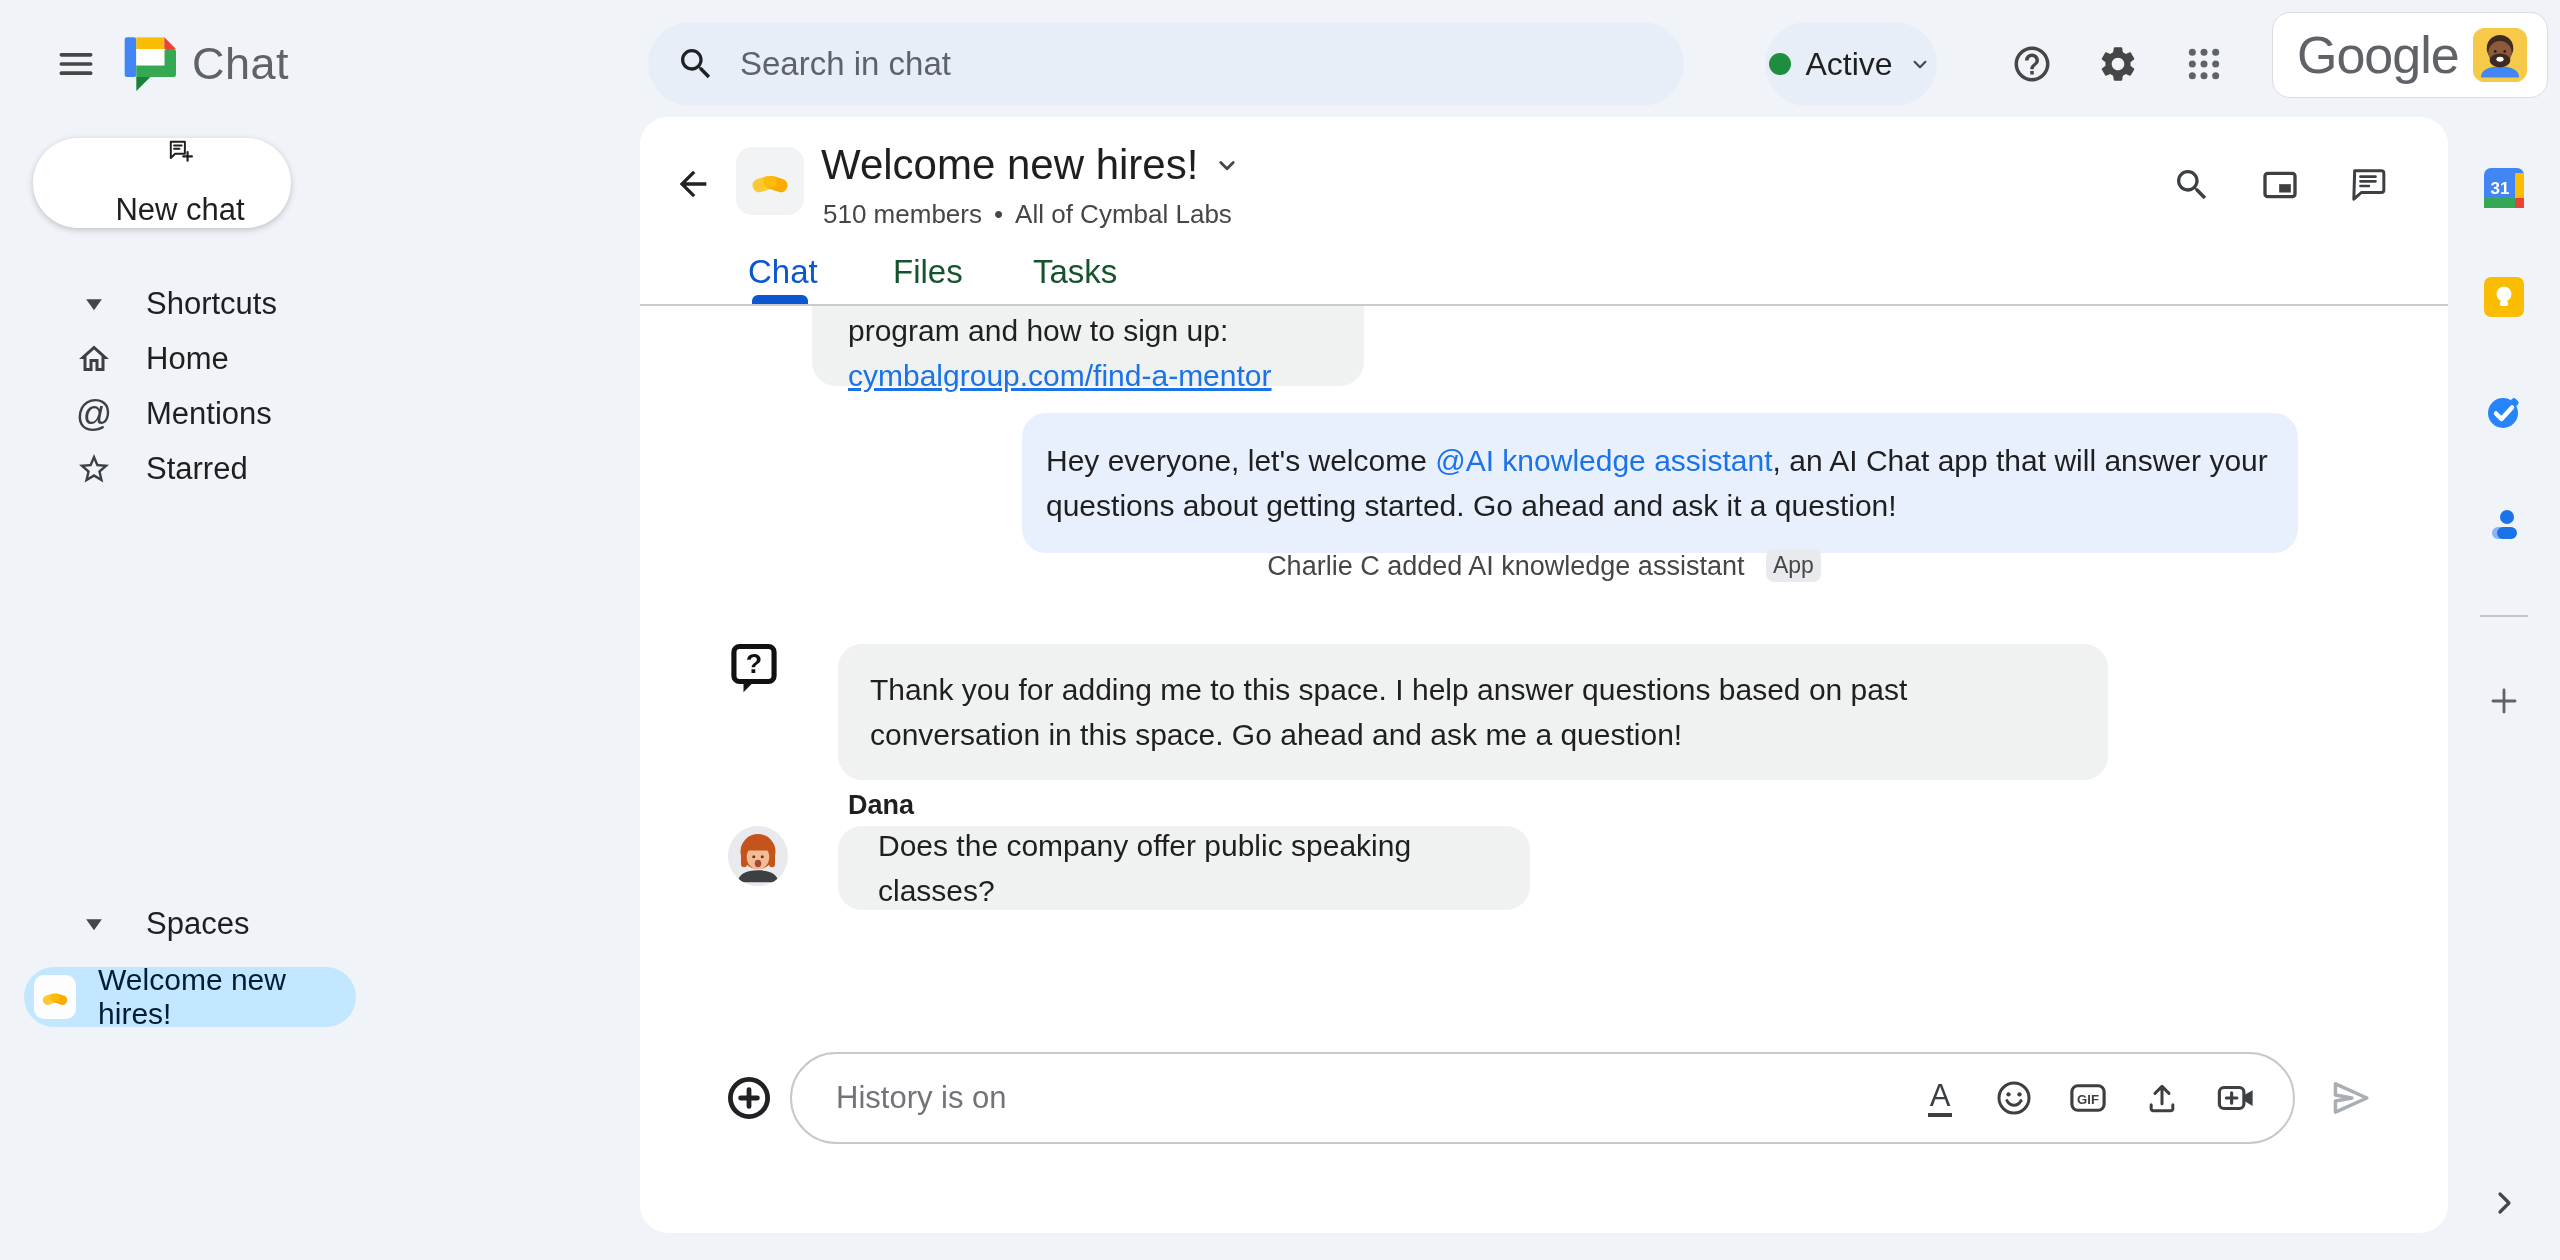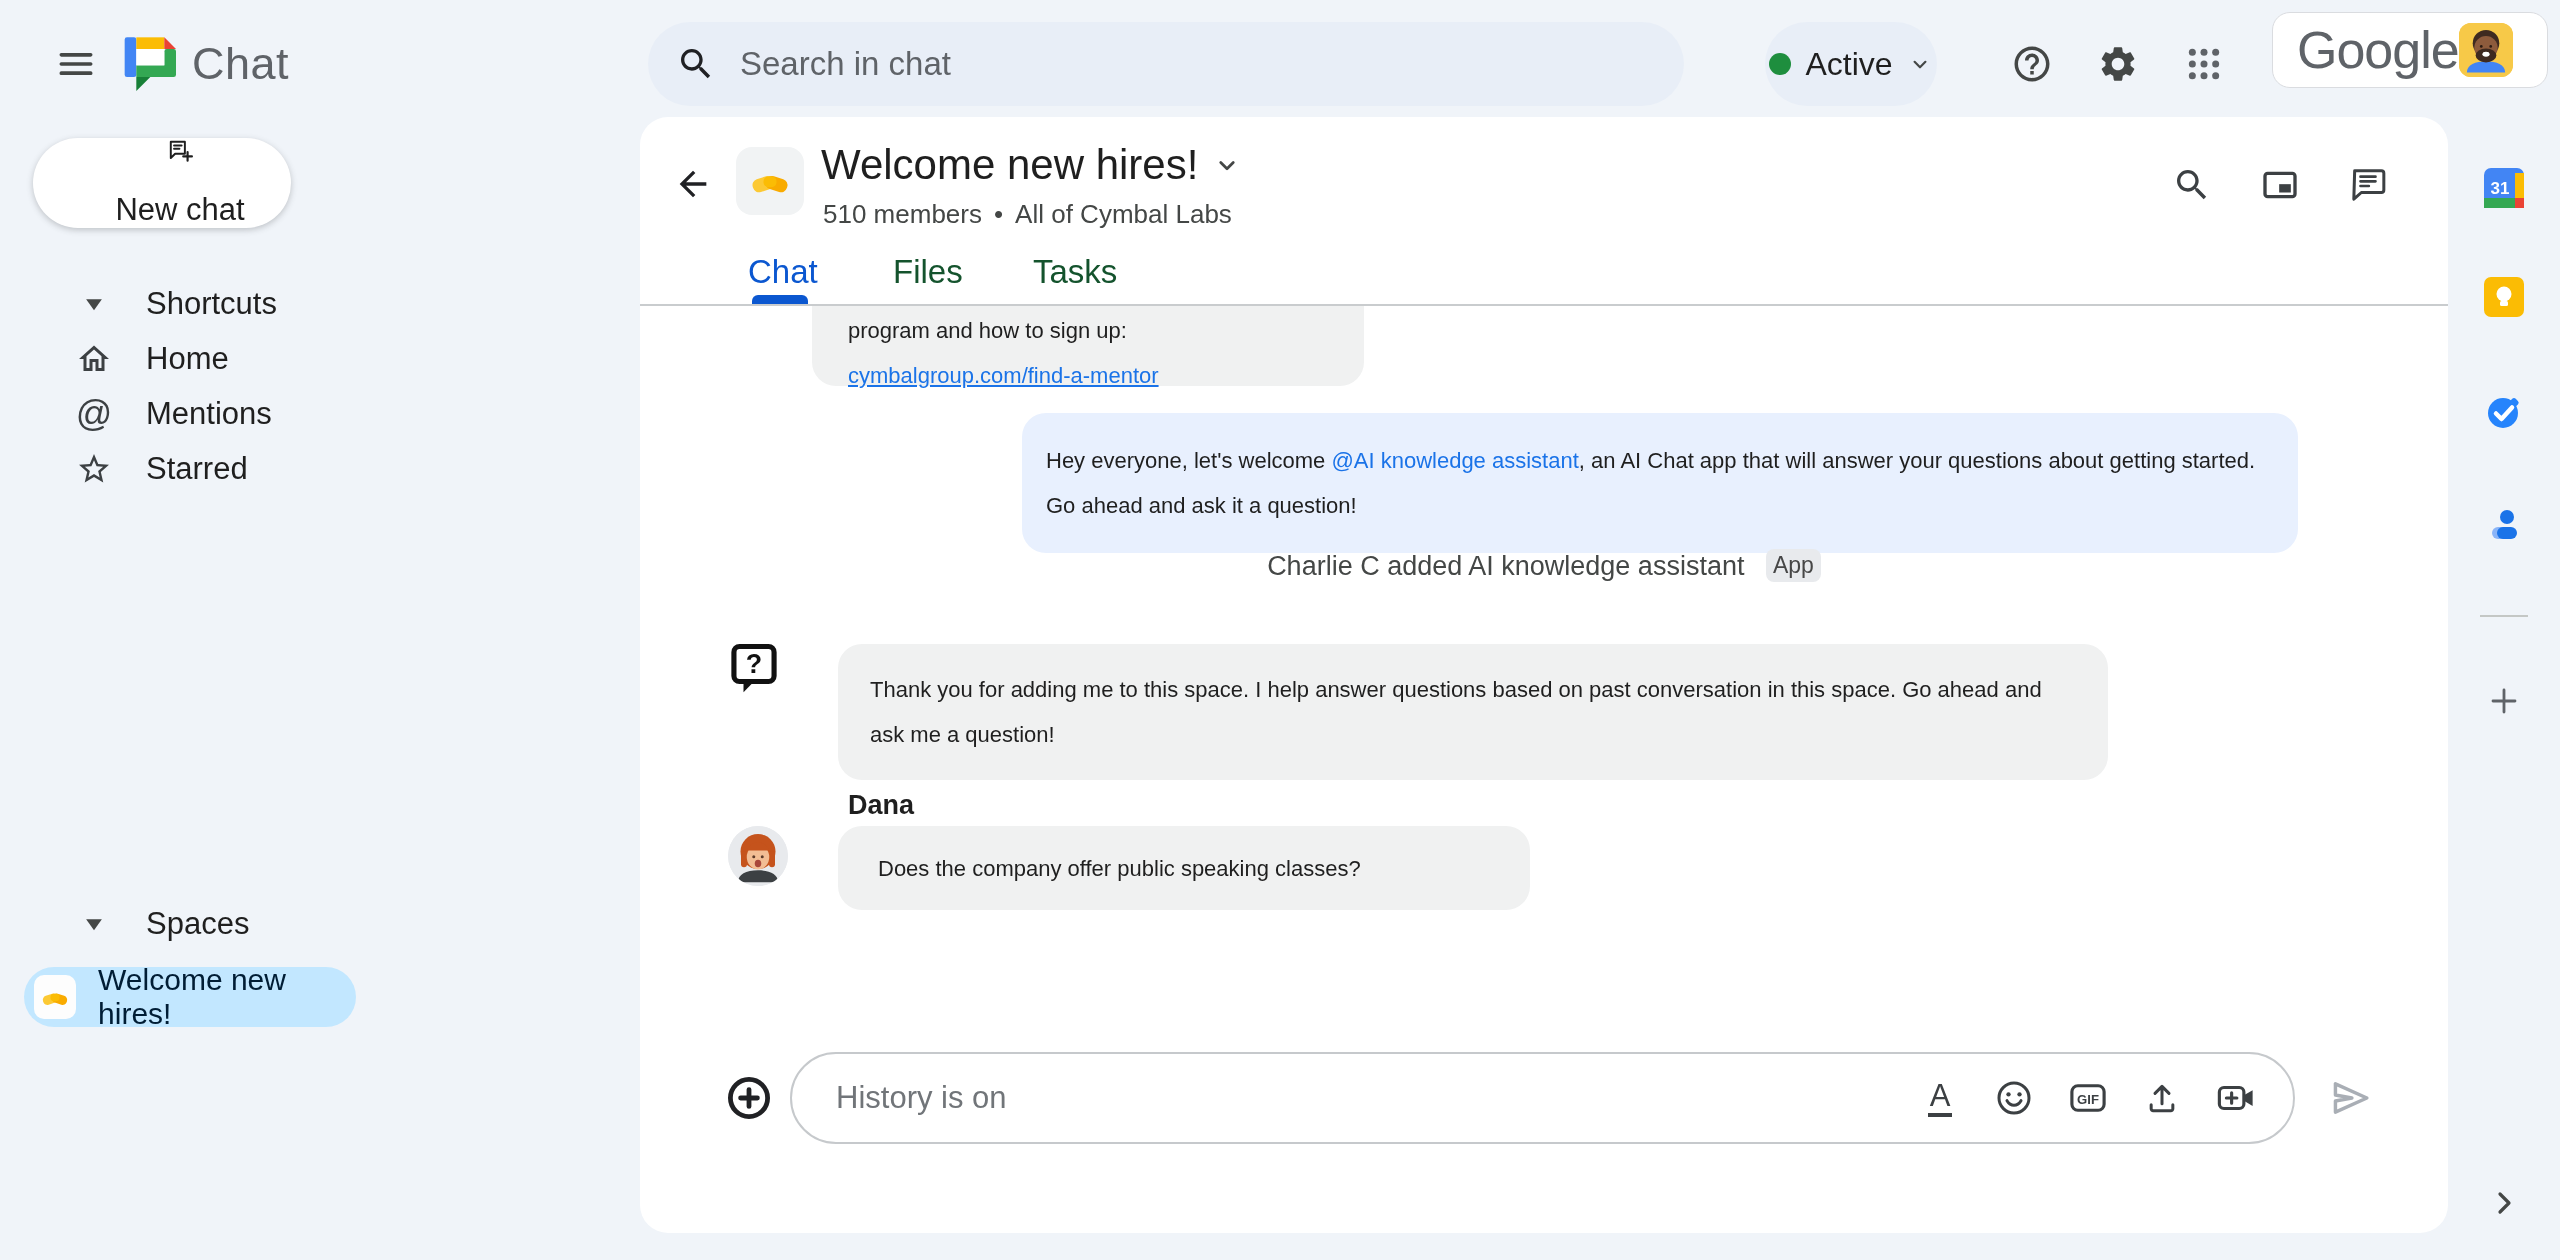--- a/index.html
+++ b/index.html
@@ -18,21 +18,21 @@
   .topbar { position:absolute; left:0; top:0; width:2560px; height:128px; }
   .hamburger { position:absolute; left:52px; top:40px; width:48px; height:48px; display:flex; align-items:center; justify-content:center; border-radius:50%; cursor:pointer; }
   .chat-logo { position:absolute; left:120px; top:32px; width:56px; height:62px; }
   .product-name { position:absolute; left:192px; top:38px; font-size:45px; color:#5F6368; letter-spacing:.5px; }
   .searchbar { position:absolute; left:648px; top:22px; width:1036px; height:84px; background:#E8EEF7; border-radius:42px; display:flex; align-items:center; padding-left:28px; cursor:text; }
   .searchbar .ph { color:#5F6368; font-size:33px; margin-left:24px; }
   .status-pill { position:absolute; left:1765px; top:22px; width:172px; height:84px; background:#E8EEF7; border-radius:42px; display:flex; align-items:center; justify-content:center; gap:14px; cursor:pointer; }
   .status-dot { width:22px; height:22px; border-radius:50%; background:#1E8E3E; }
   .status-label { font-size:32px; color:#1F1F1F; }
   .iconbtn { position:absolute; width:64px; height:64px; top:32px; display:flex; align-items:center; justify-content:center; border-radius:50%; cursor:pointer; }
-  .profile-box { position:absolute; left:2272px; top:12px; width:276px; height:76px; background:#FFFFFF; border:1px solid #DADCE0; border-radius:18px; display:flex; align-items:center; justify-content:flex-start; padding:0 20px 0 24px; }
+  .profile-box { position:absolute; left:2272px; top:12px; width:276px; height:86px; background:#FFFFFF; border:1px solid #DADCE0; border-radius:18px; display:flex; align-items:center; justify-content:space-between; padding:0 20px 0 24px; }
   .google-brand { font-size:52px; font-weight:500; color:#5F6368; letter-spacing:-1px; }
   .avatar-me { width:54px; height:54px; border-radius:12px; overflow:hidden; background:#F7C948; cursor:pointer; }
 
   
   .sidebar { position:absolute; left:0; top:128px; width:640px; bottom:0; }
   .new-chat { position:absolute; left:33px; top:10px; width:258px; height:90px; background:#FFFFFF; border-radius:45px; box-shadow:0 2px 6px rgba(60,64,67,.28); display:flex; align-items:center; gap:28px; padding-left:36px; cursor:pointer;flex-direction:column; }
   .new-chat-label { font-size:31px; font-weight:500; color:#1F1F1F; }
   .nav-row { display:flex; align-items:center; height:55px; cursor:pointer; }
   .nav-row .lead { width:44px; margin-left:72px; display:flex; justify-content:center; }
   .nav-row .lbl { margin-left:30px; font-size:31px; color:#1F1F1F; }
@@ -53,21 +53,21 @@
   .hdr-actions { position:absolute; right:56px; top:44px; display:flex; gap:40px; }
   .hdr-actions .act { width:48px; height:48px; display:flex; align-items:center; justify-content:center; border-radius:50%; cursor:pointer; }
   .tabs { position:absolute; left:0; top:130px; width:100%; height:58px; }
   .tab { position:absolute; top:6px; font-size:33px; font-weight:500; color:#14532d; cursor:pointer; }
   .tab.active { color:#0B57D0; }
   .tab-underline { position:absolute; left:112px; top:48px; width:56px; height:10px; border-radius:6px 6px 0 0; background:#0B57D0; }
   .tabs-divider { position:absolute; left:0; top:187px; width:100%; border-top:2px solid #C9CCCE; }
 
   
   .messages { position:absolute; left:0; top:189px; width:100%; height:744px; }
-  .bubble { background:#F0F1F1; border-radius:24px; font-size:22px; color:#1F1F1F; line-height:45px; }
+  .bubble { background:#F0F1F1; border-radius:24px; font-size:30px; color:#1F1F1F; line-height:45px; }
   .bubble-mentor { position:absolute; left:172px; top:0; width:552px; height:80px; border-radius:0 0 24px 24px; padding:2px 36px; }
   .bubble-mentor .link { color:#1A73E8; text-decoration:underline; cursor:pointer; }
   .bubble-welcome { position:absolute; left:382px; top:107px; width:1276px; background:#E8F0FE; border-radius:24px; padding:25px 24px; }
   .mention { color:#1A73E8; font-weight:500; cursor:pointer; }
   .sys-row { position:absolute; left:0; top:243px; width:100%; text-align:center; font-size:27px; color:#444746; }
   .app-badge { display:inline-block; background:#E8EAED; color:#474747; font-size:23px; padding:3px 7px; border-radius:8px; margin-left:14px; vertical-align:2px; }
   .sender-row { position:absolute; font-size:27px; font-weight:700; color:#1F1F1F; }
   .msg-avatar { position:absolute; display:flex; align-items:center; justify-content:center; }
   .bubble-ai { position:absolute; left:198px; top:338px; width:1270px; padding:23px 32px; }
   .avatar-dana { left:88px; top:520px; width:60px; height:60px; border-radius:50%; background:#E8EAED; overflow:hidden; }

